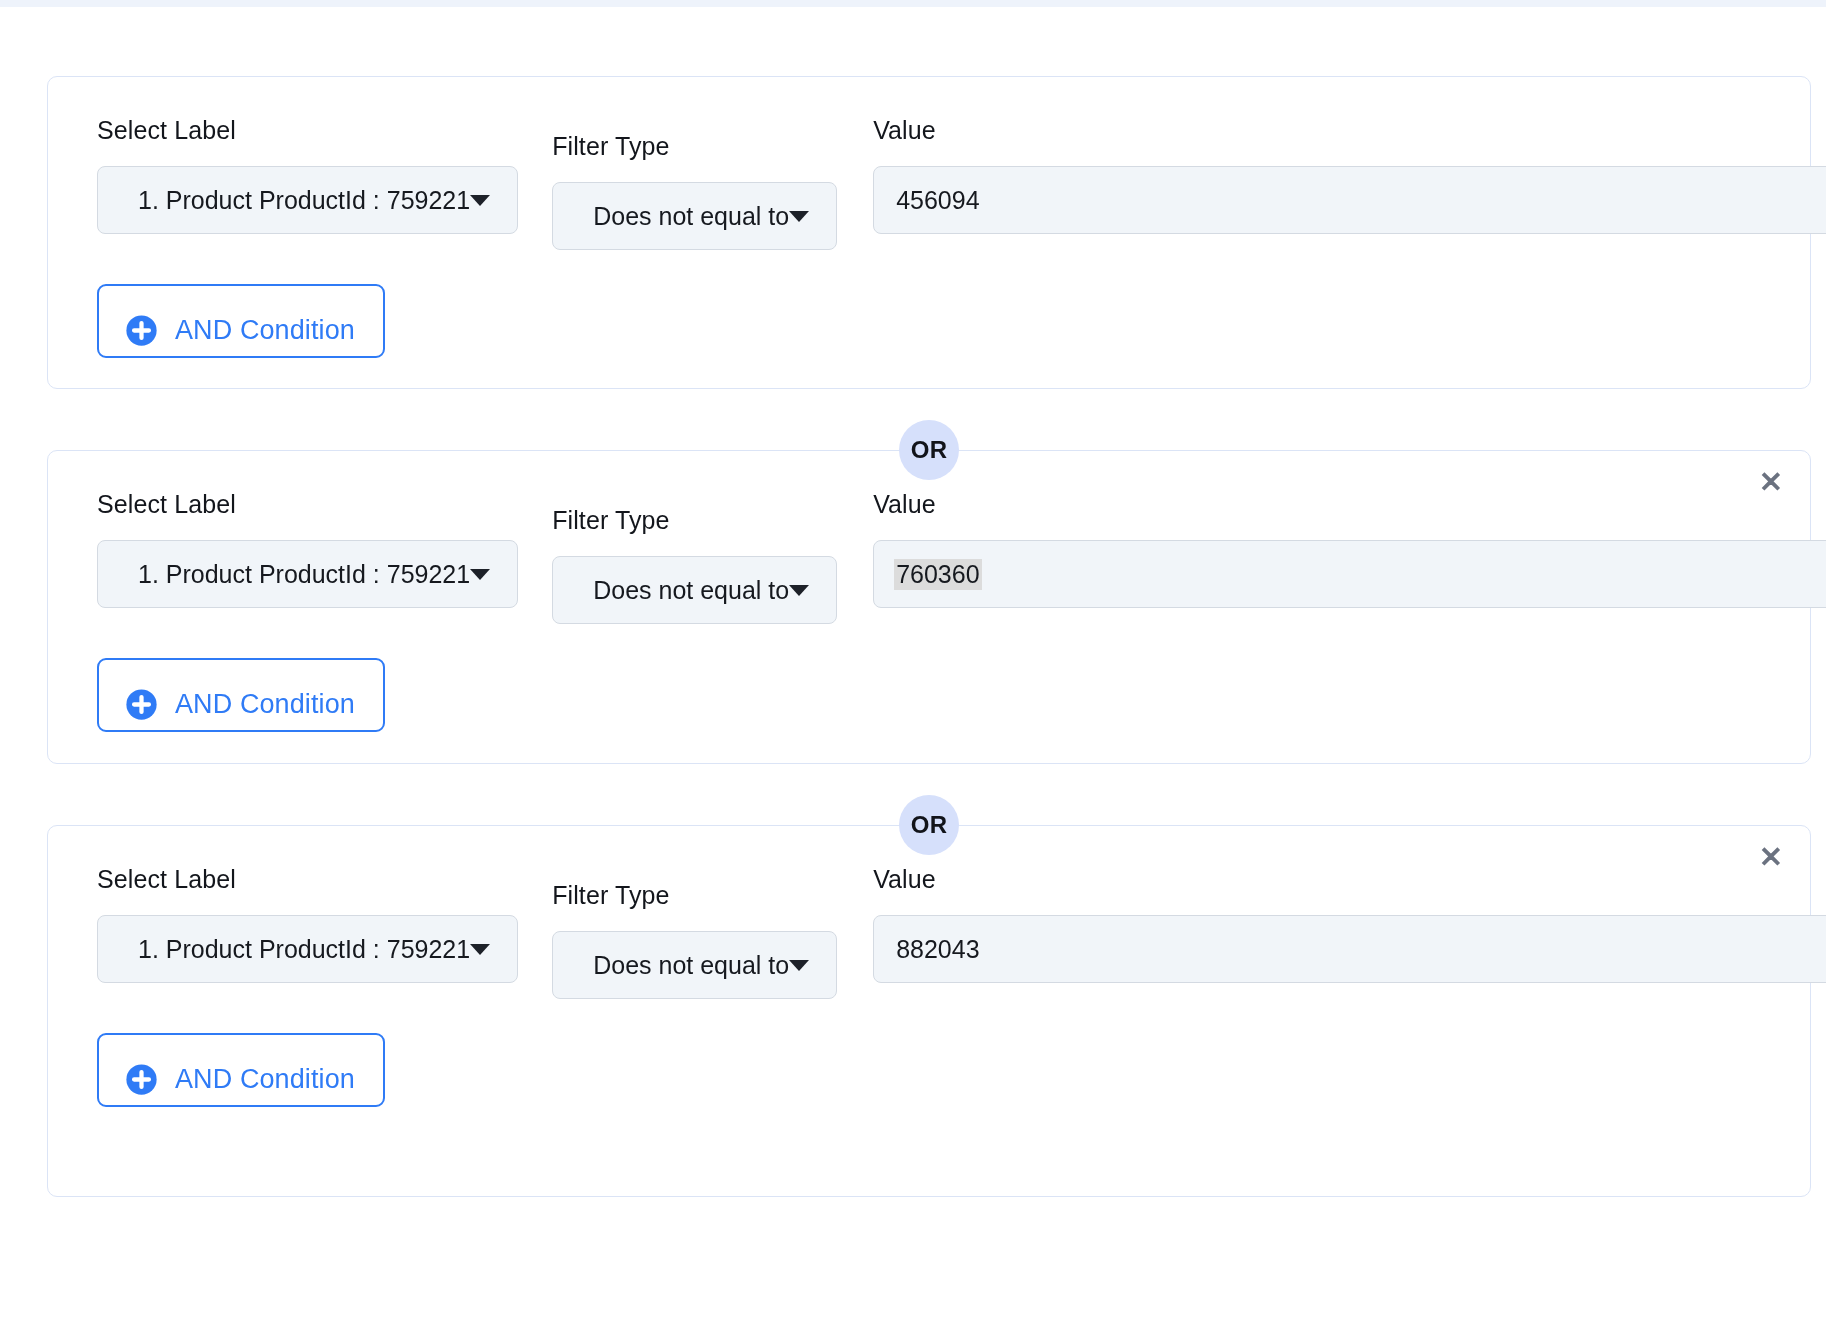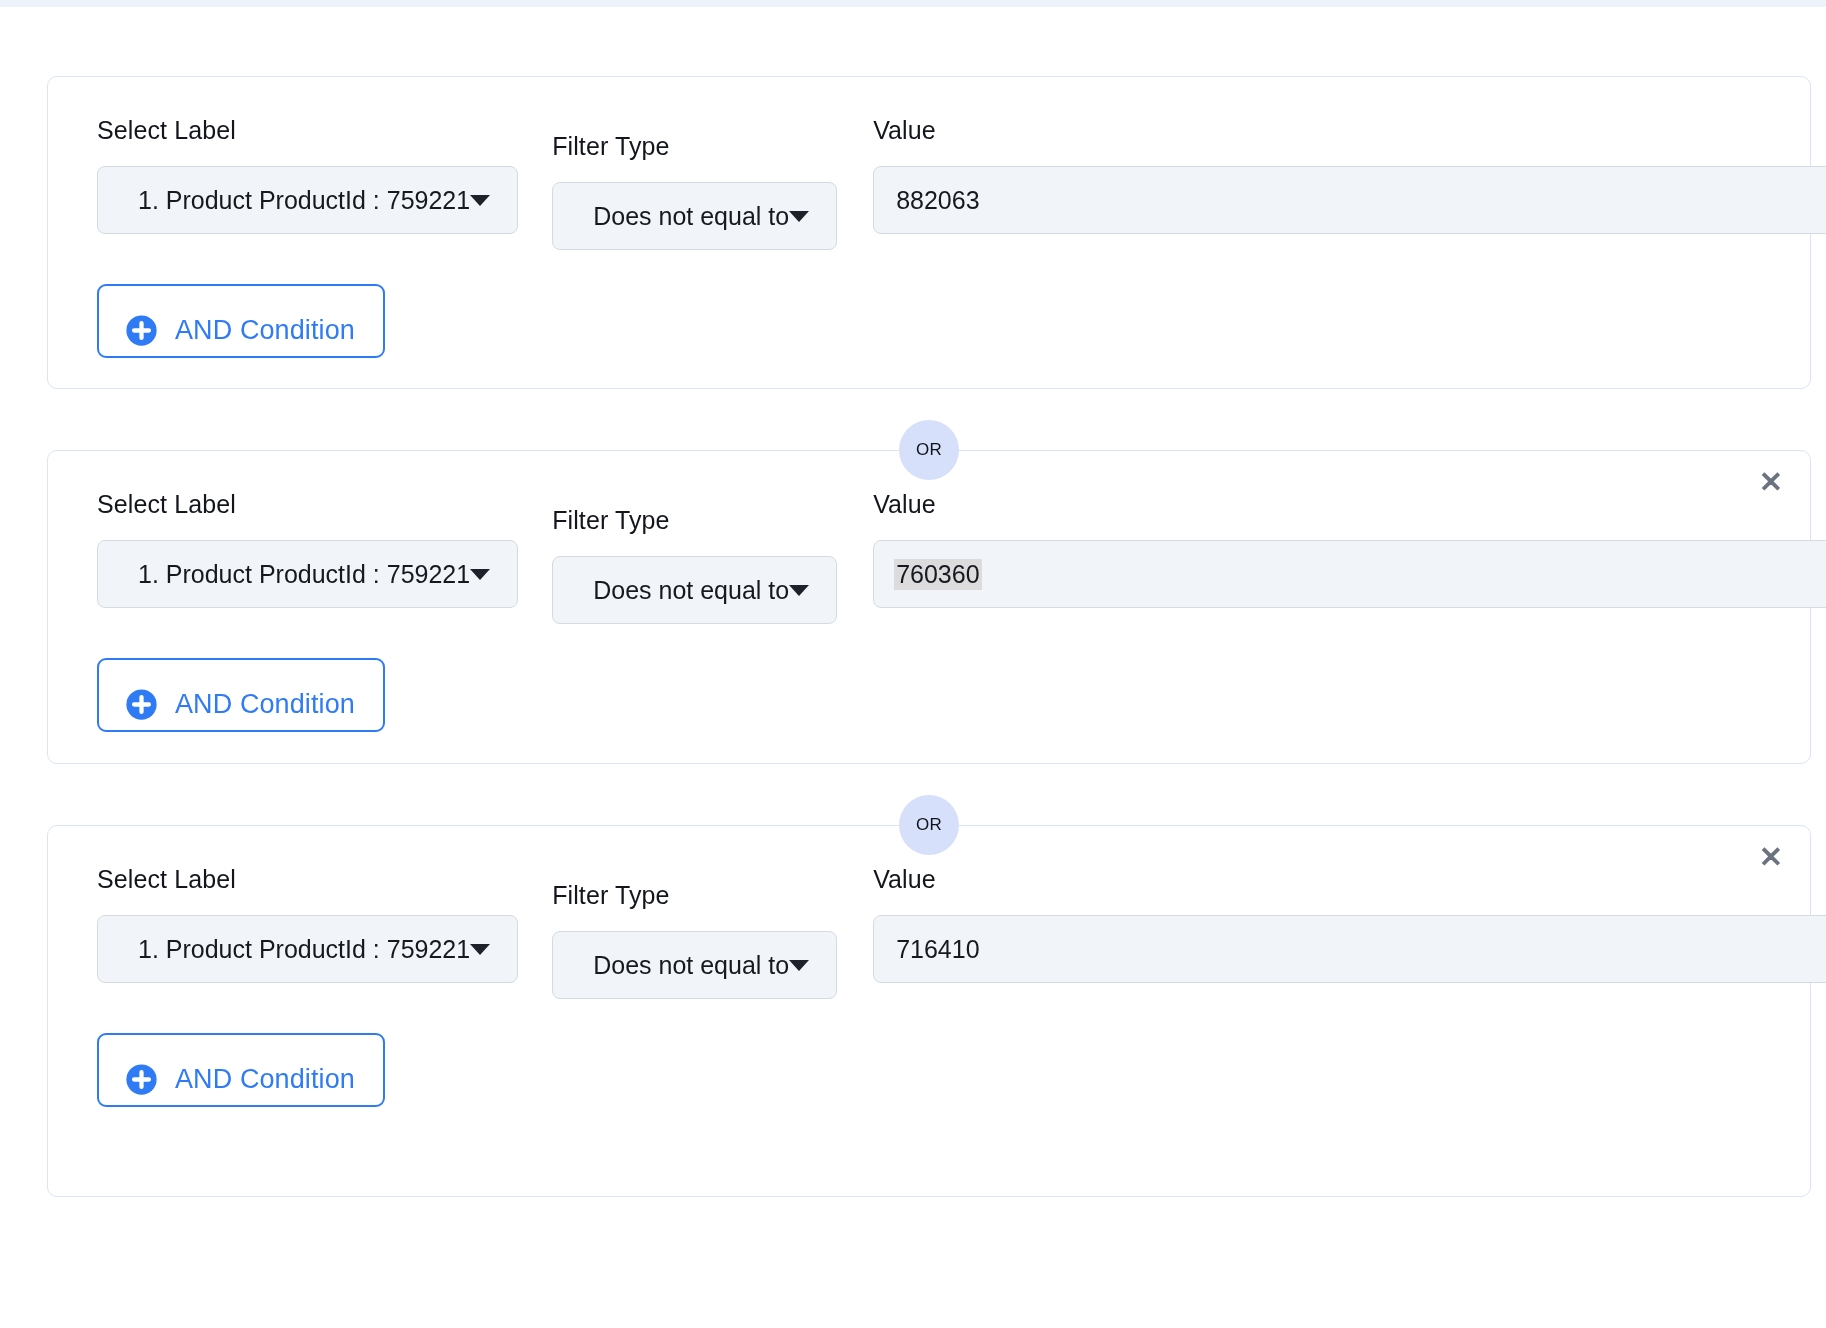--- a/index.html
+++ b/index.html
@@ -55,22 +55,22 @@
     pointer-events: none;
   }
   .or-badge {
     position: relative;
     z-index: 3;
     width: 60px;
     height: 60px;
     border-radius: 50%;
     background: #d6e0fb;
     color: #12141a;
-    font-size: 17px;
-    font-weight: 400;
+    font-size: 24px;
+    font-weight: 700;
     letter-spacing: 0.3px;
     display: flex;
     align-items: center;
     justify-content: center;
     transform: translateY(30px);
     pointer-events: auto;
   }
 
   
   .close-btn {
@@ -222,21 +222,21 @@
         <div class="select-box">
           <span class="sel-text">Does not equal to</span>
           <span class="caret"></span>
         </div>
       </div>
 
       <div class="field col-value">
         <div class="field-label">Value</div>
         <div class="value-wrap">
           <div class="value-input has-confirm">
-            <span class="value-text">882063</span>
+            <span class="value-text">456094</span>
           </div>
 
         </div>
       </div>
 
     </div>
 
     <div class="and-row">
       <div class="and-btn">
         <span class="plus-icon">
@@ -326,21 +326,21 @@
         <div class="select-box">
           <span class="sel-text">Does not equal to</span>
           <span class="caret"></span>
         </div>
       </div>
 
       <div class="field col-value">
         <div class="field-label">Value</div>
         <div class="value-wrap">
           <div class="value-input no-confirm">
-            <span class="value-text">716410</span>
+            <span class="value-text">882043</span>
           </div>
         </div>
       </div>
 
     </div>
 
     <div class="and-row">
       <div class="and-btn">
         <span class="plus-icon">
           <svg width="33" height="33" viewBox="0 0 24 24" aria-hidden="true">

